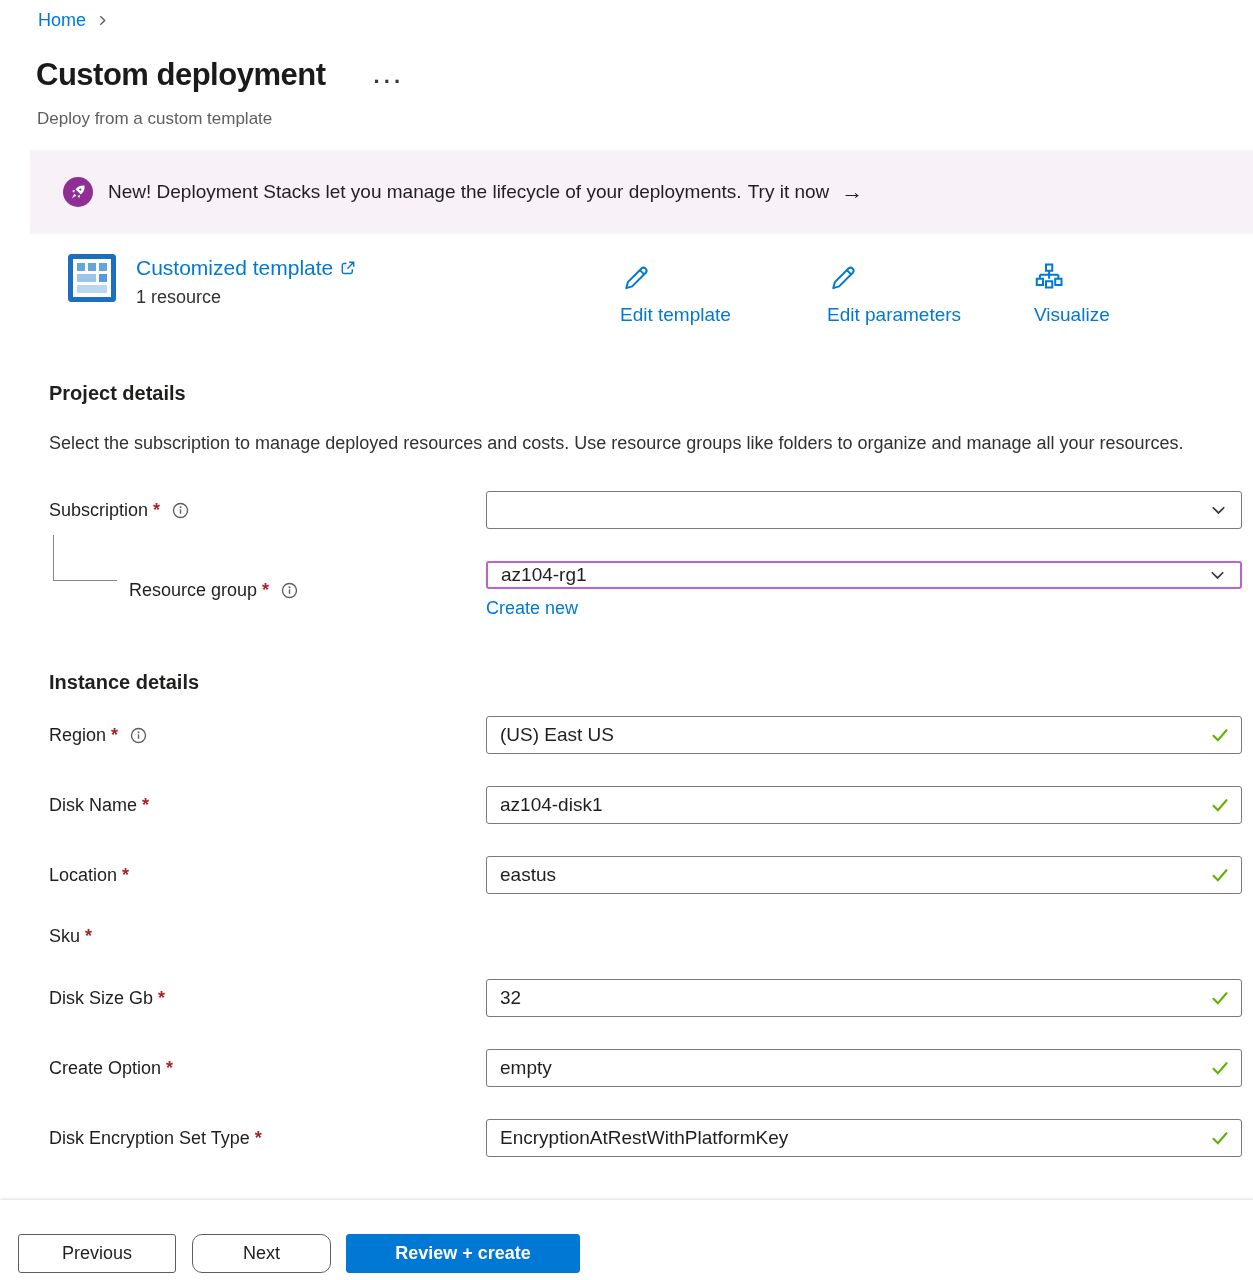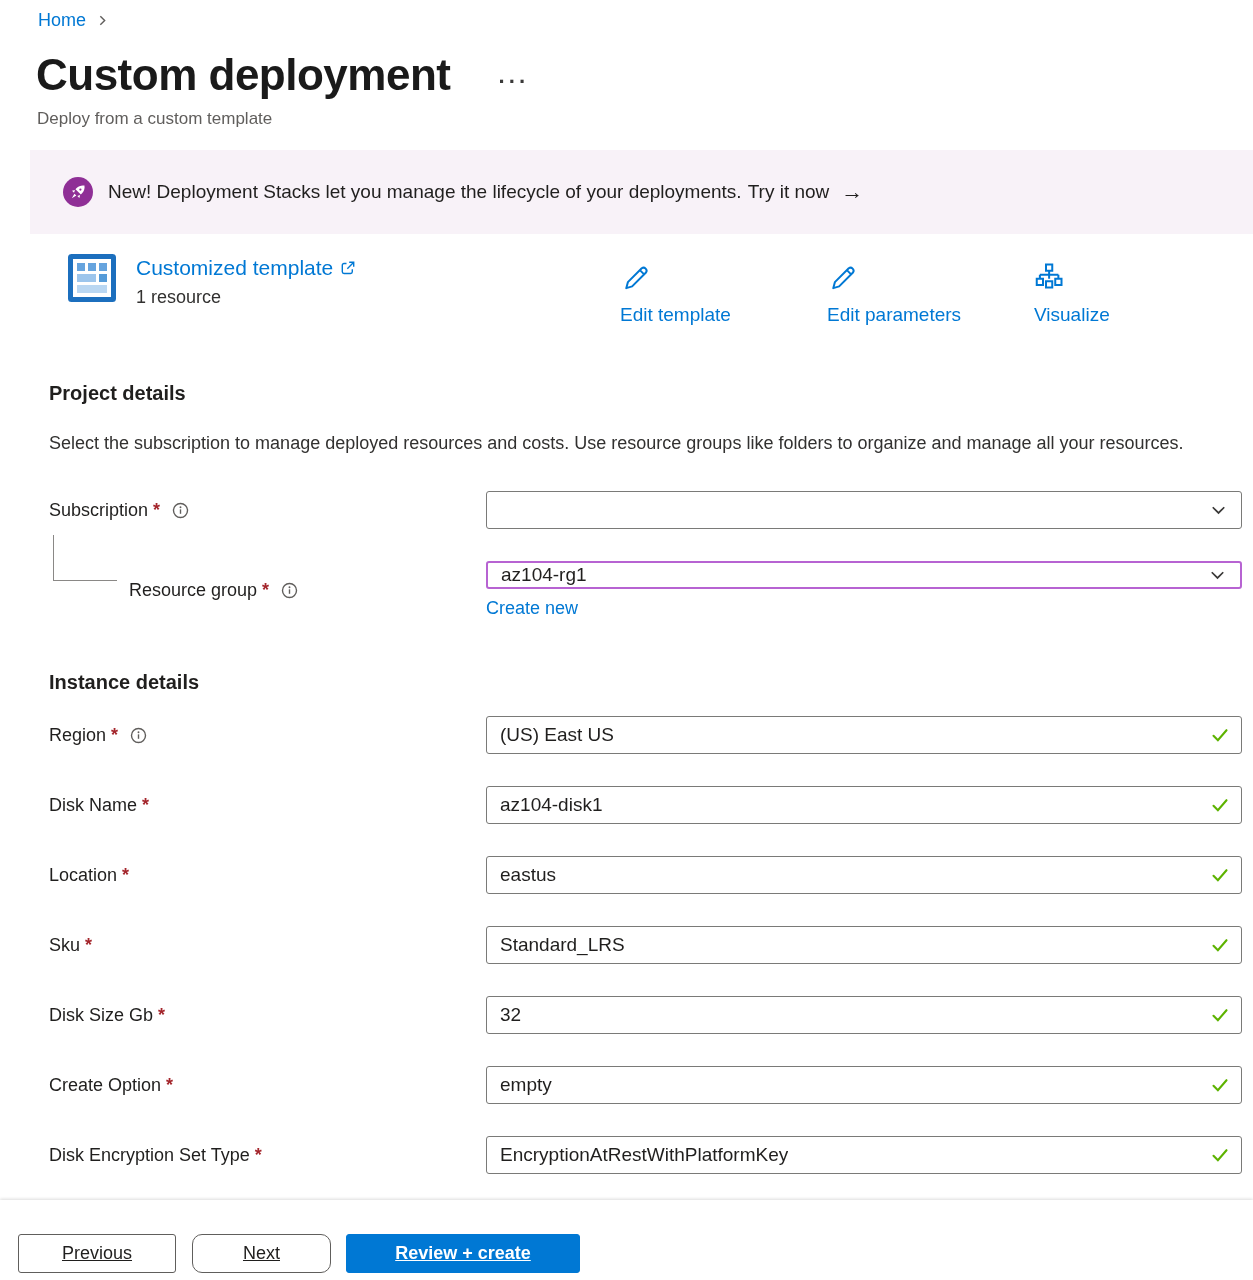--- a/index.html
+++ b/index.html
@@ -19,21 +19,21 @@
   .page{position:relative;width:1253px;height:1280px;background:#fff;}
   .content{position:absolute;top:0;left:0;right:0;height:1200px;overflow:hidden;margin-left:16px;}
 
   
   .breadcrumb{margin:8px 0 0 22px;height:24px;display:flex;align-items:center;font-size:18px;}
   .breadcrumb a{color:var(--accent-blue);text-decoration:none;cursor:pointer;}
   .crumb-chevron{margin-left:10px;display:inline-flex;}
 
   
   .title-row{margin:20px 0 0 20px;display:flex;align-items:center;}
-  .page-title{font-size:44px;line-height:46px;font-weight:700;color:#1a1a1a;letter-spacing:-0.5px;}
+  .page-title{font-size:31px;line-height:46px;font-weight:700;color:#1a1a1a;letter-spacing:-0.5px;}
   .more-dots{margin-left:48px;font-size:22px;font-weight:700;color:#3b3a39;letter-spacing:3px;cursor:pointer;line-height:20px;padding-top:14px;}
   .subtitle{margin:10px 0 0 21px;font-size:17px;line-height:22px;color:var(--text-gray);}
 
   
   .banner{margin:20px 0 0 14px;height:84px;background:var(--banner-bg);display:flex;align-items:center;padding-left:33px;}
   .banner-icon{width:30px;height:30px;border-radius:50%;background:var(--banner-icon-purple);
     display:flex;align-items:center;justify-content:center;flex:0 0 30px;}
   .banner-text{margin-left:15px;font-size:19px;color:var(--text-dark);}
   .banner-cta{margin-left:6px;font-size:19px;color:var(--text-dark);cursor:pointer;}
   .banner-arrow{margin-left:12px;font-size:22px;color:var(--text-dark);cursor:pointer;line-height:20px;}
@@ -71,21 +71,21 @@
   .rg-row{position:relative;}
   .rg-row .label-col{padding-left:80px;}
   .connector{position:absolute;left:4px;top:-26px;width:64px;height:46px;
     border-left:1px solid #8a8886;border-bottom:1px solid #8a8886;}
   .instance-rows .form-row:first-child{margin-top:20px;justify-content:center;}
 
   
   .footer{position:absolute;left:0;right:0;bottom:0;height:80px;background:#fff;
     box-shadow:0 -1px 3px rgba(0,0,0,0.14);padding:34px 0 0 18px;display:flex;align-items:flex-start;}
   .btn{height:39px;font-size:18px;font-family:"Liberation Sans",sans-serif;border-radius:3px;
-    border:1px solid #605e5c;background:#fff;color:var(--text-dark);cursor:pointer;text-decoration:underline;}
+    border:1px solid #605e5c;background:#fff;color:var(--text-dark);cursor:pointer;}
   .btn-previous{width:158px;}
   .btn-next{width:139px;margin-left:16px;border-radius:10px;}
   .btn-primary{width:234px;margin-left:15px;background:var(--accent-blue);border:1px solid var(--accent-blue);
     color:#fff;font-weight:700;}
 </style>
 </head>
 <body>
 
 <svg width="0" height="0" style="position:absolute">
   <defs>
@@ -307,30 +307,20 @@
         </span>
       </div>
     </div>
   </div>
 
   <div class="form-row">
     <div class="label-col">
       <span class="field-label required">Sku</span>
 
     </div>
-    <div class="field-col">
-      <div class="text-field">
-        <span class="field-value">Standard_LRS</span>
-        <span class="check">
-          <svg width="20" height="20" viewBox="0 0 20 20">
-                  <use href="#icon-check"></use>
-                </svg>
-        </span>
-      </div>
-    </div>
   </div>
 
   <div class="form-row">
     <div class="label-col">
       <span class="field-label required">Disk Size Gb</span>
 
     </div>
     <div class="field-col">
       <div class="text-field">
         <span class="field-value">32</span>

